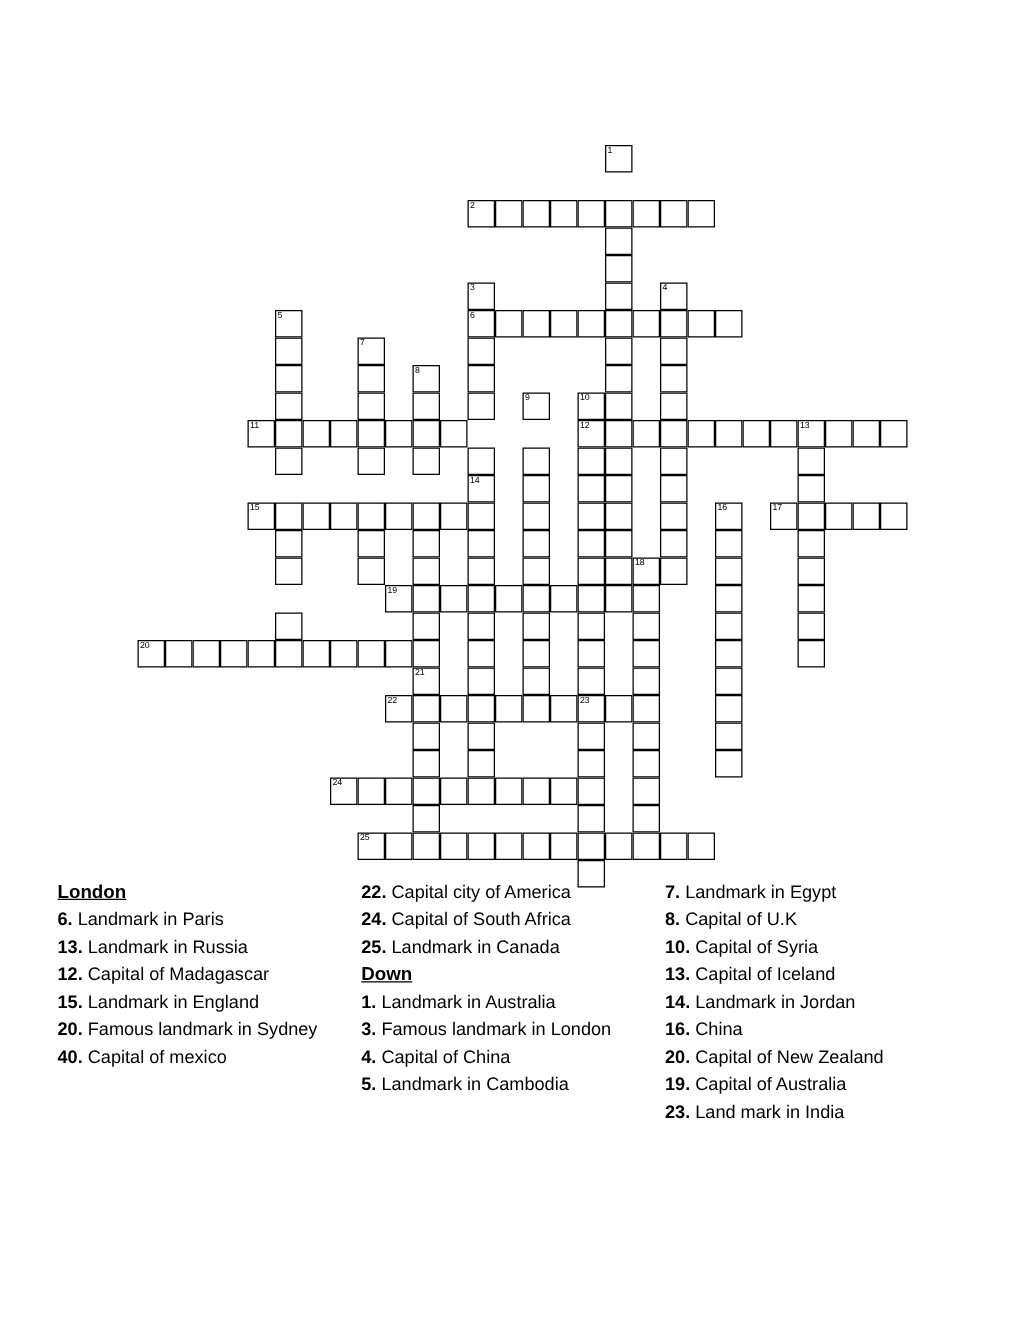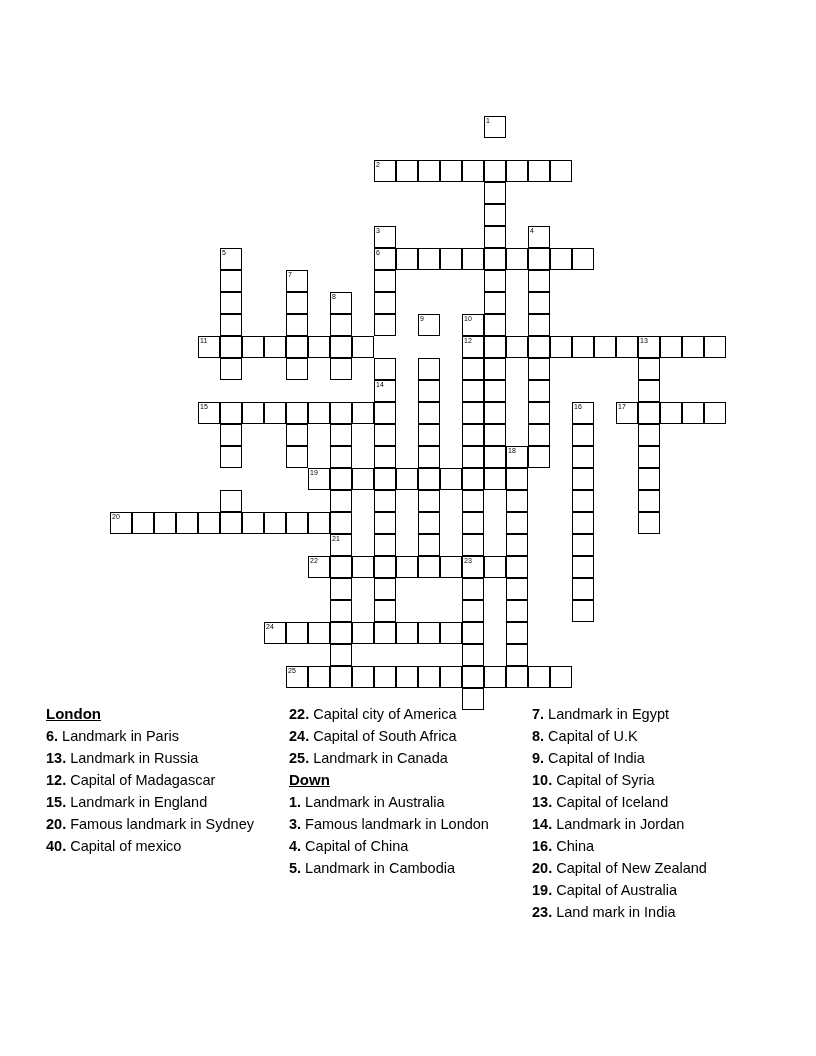--- a/index.html
+++ b/index.html
@@ -368,21 +368,20 @@
         <div class="clue"><b>25.</b> Landmark in Canada</div>
         <div class="heading">Down</div>
         <div class="clue"><b>1.</b> Landmark in Australia</div>
         <div class="clue"><b>3.</b> Famous landmark in London</div>
         <div class="clue"><b>4.</b> Capital of China</div>
         <div class="clue"><b>5.</b> Landmark in Cambodia</div>
       </div>
     <div class="clue-col col3" id="clue-col-3">
         <div class="clue"><b>7.</b> Landmark in Egypt</div>
         <div class="clue"><b>8.</b> Capital of U.K</div>
-        <div class="clue"><b>9.</b> Capital of India</div>
         <div class="clue"><b>10.</b> Capital of Syria</div>
         <div class="clue"><b>13.</b> Capital of Iceland</div>
         <div class="clue"><b>14.</b> Landmark in Jordan</div>
         <div class="clue"><b>16.</b> China</div>
         <div class="clue"><b>20.</b> Capital of New Zealand</div>
         <div class="clue"><b>19.</b> Capital of Australia</div>
         <div class="clue"><b>23.</b> Land mark in India</div>
       </div>
   </div>
 

